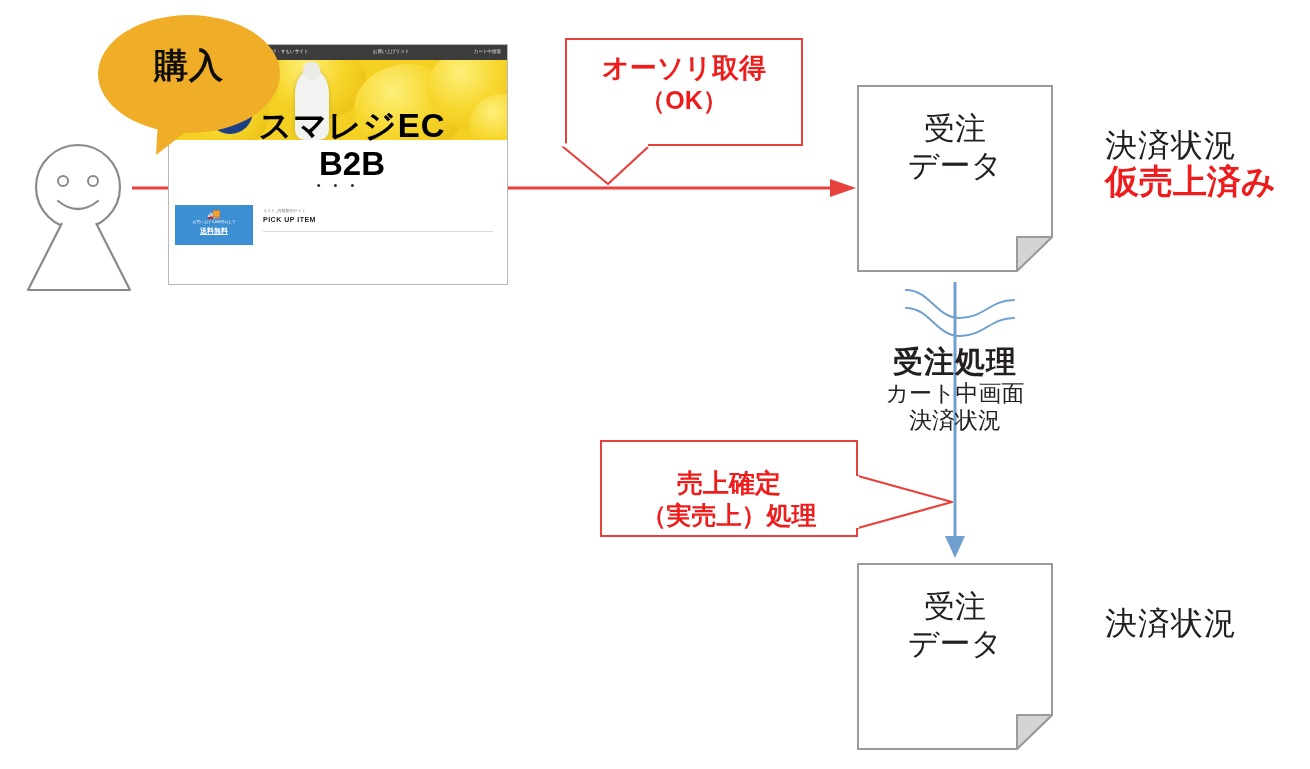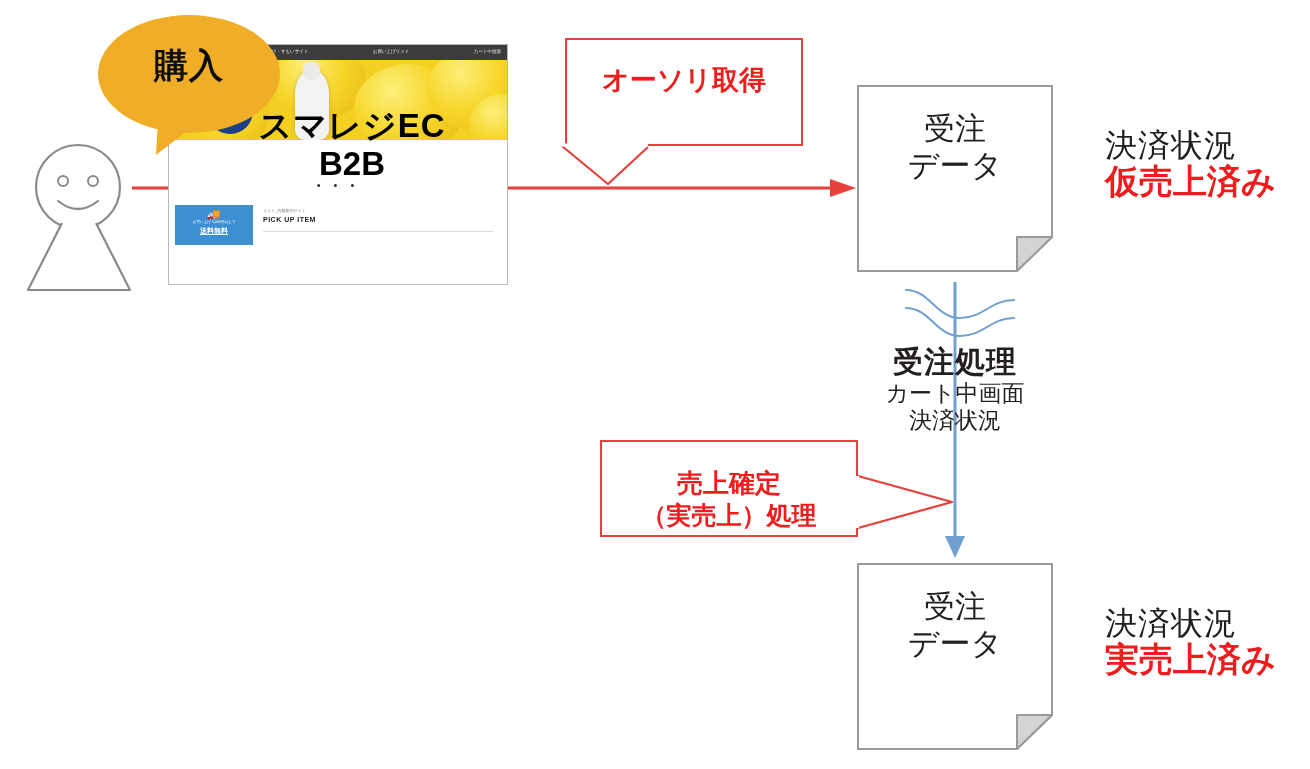--- a/index.html
+++ b/index.html
@@ -159,21 +159,21 @@
   .callout {
     position: absolute;
     border: 2px solid #e8413c;
     background: #ffffff;
     box-sizing: border-box;
     color: #ef1c1c;
     font-weight: bold;
     text-align: center;
     line-height: 1.22;
   }
-  #callout-auth { left: 565px; top: 38px; width: 238px; height: 108px; font-size: 27px; padding-top: 24px; }
+  #callout-auth { left: 565px; top: 38px; width: 238px; height: 108px; font-size: 27px; padding-top: 12px; }
   #callout-sale { left: 600px; top: 440px; width: 258px; height: 97px; font-size: 26px; padding-top: 26px; }
   #callout-auth .small, #callout-sale .small { font-size: 25px; }
 
   
   .doc {
     position: absolute;
     background: #ffffff;
     box-sizing: border-box;
   }
   .doc .doc-label {
@@ -276,20 +276,21 @@
   <div id="bubble-wrap" class="abs">
     <svg style="position:absolute; left:0; top:0; width:200px; height:145px;" viewBox="0 0 200 145">
       <ellipse cx="93" cy="62" rx="91" ry="59" fill="#F0AE28"></ellipse>
       <path d="M62 108 L60 143 L100 112 Z" fill="#F0AE28"></path>
     </svg>
     <div id="bubble-label">購入</div>
   </div>
 
   <div id="callout-auth" class="callout abs">
     <div>オーソリ取得</div>
+    <div class="small">（OK）</div>
   </div>
   <svg class="abs" style="left:560px; top:140px; width:170px; height:50px;" viewBox="0 0 170 50">
     <path d="M2 6 L48 44 L88 7" fill="#ffffff" stroke="#E8413C" stroke-width="2.2" stroke-linejoin="round"></path>
     <line x1="2" y1="5" x2="88" y2="5" stroke="#ffffff" stroke-width="3"></line>
   </svg>
 
   <div id="callout-sale" class="callout abs">
     <div>売上確定</div>
     <div class="small">（実売上）処理</div>
   </div>
@@ -333,16 +334,15 @@
     </div>
   </div>
 
   <div id="status-top" class="status abs">
     <div class="st-title">決済状況</div>
     <div class="st-value">仮売上済み</div>
   </div>
 
   <div id="status-bottom" class="status abs">
     <div class="st-title">決済状況</div>
-    <div class="st-value">実売上済み</div>
   </div>
 
 </div>
 
 </body></html>

